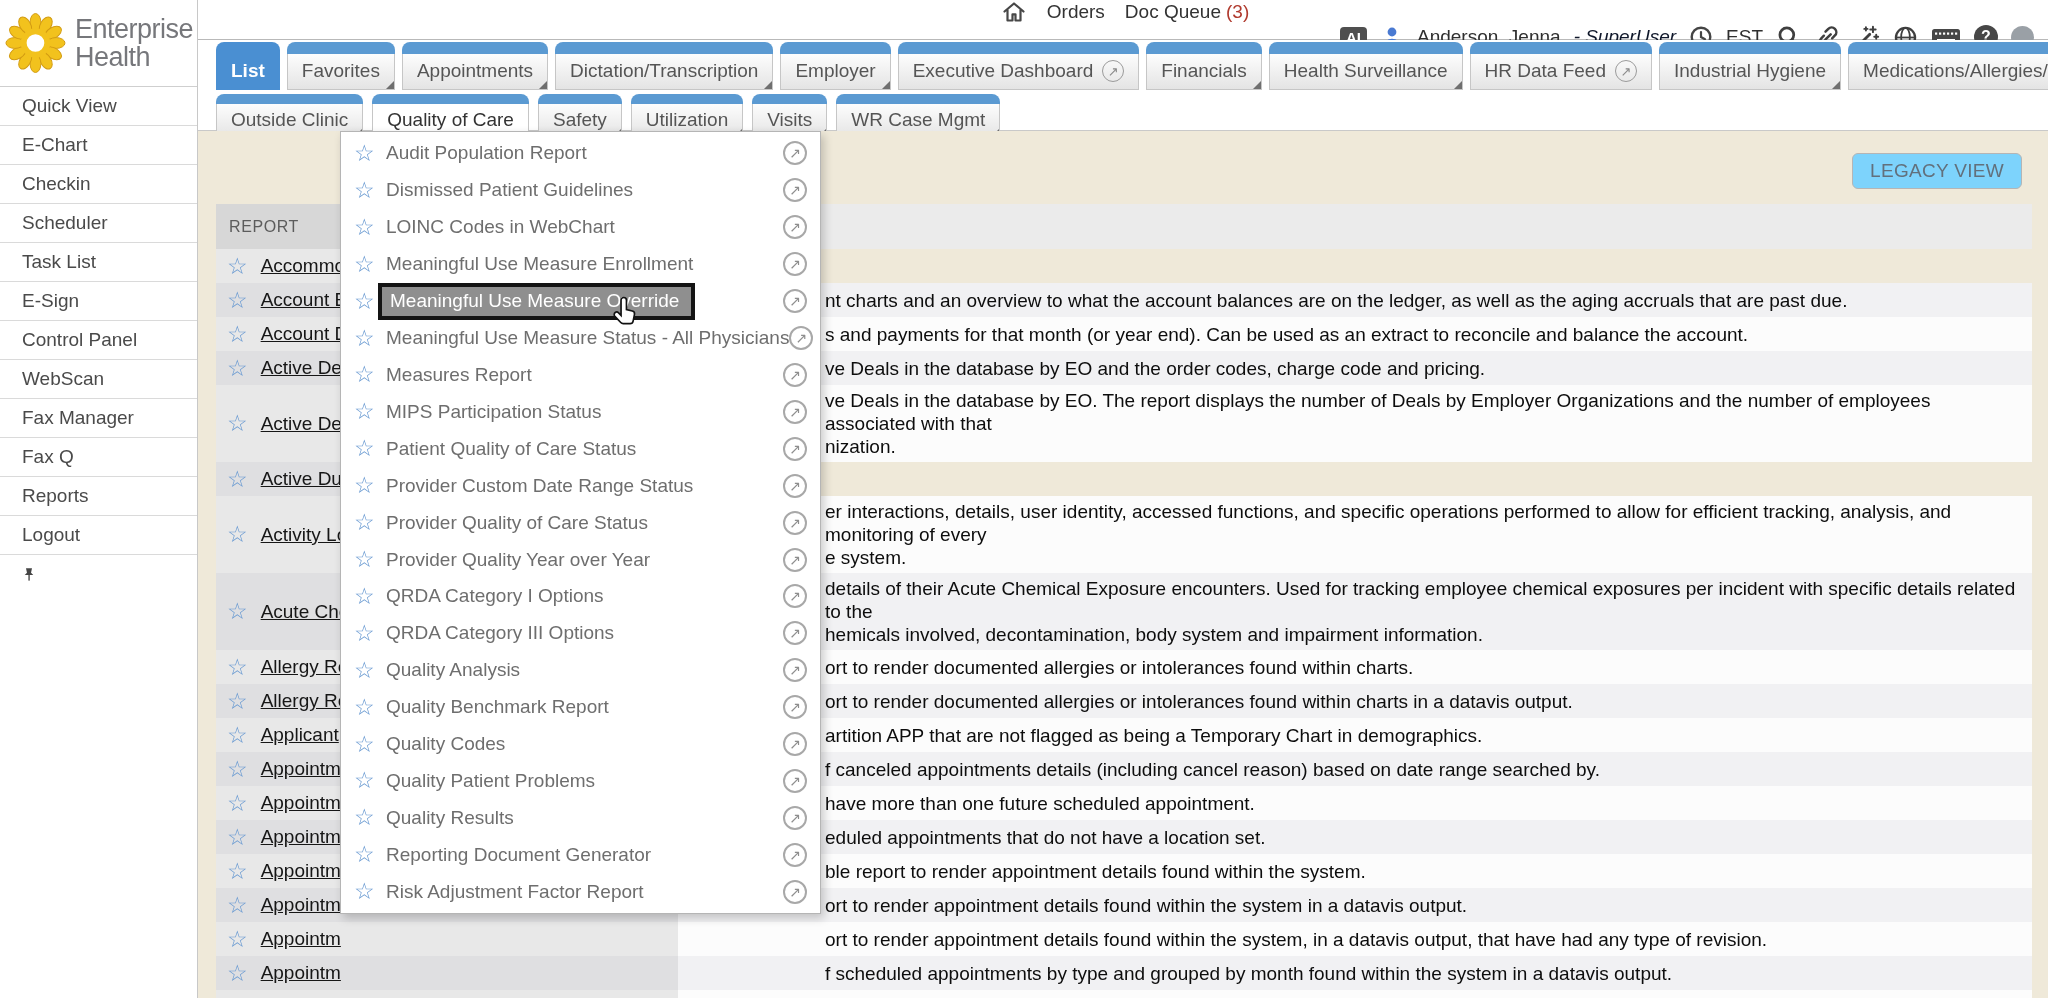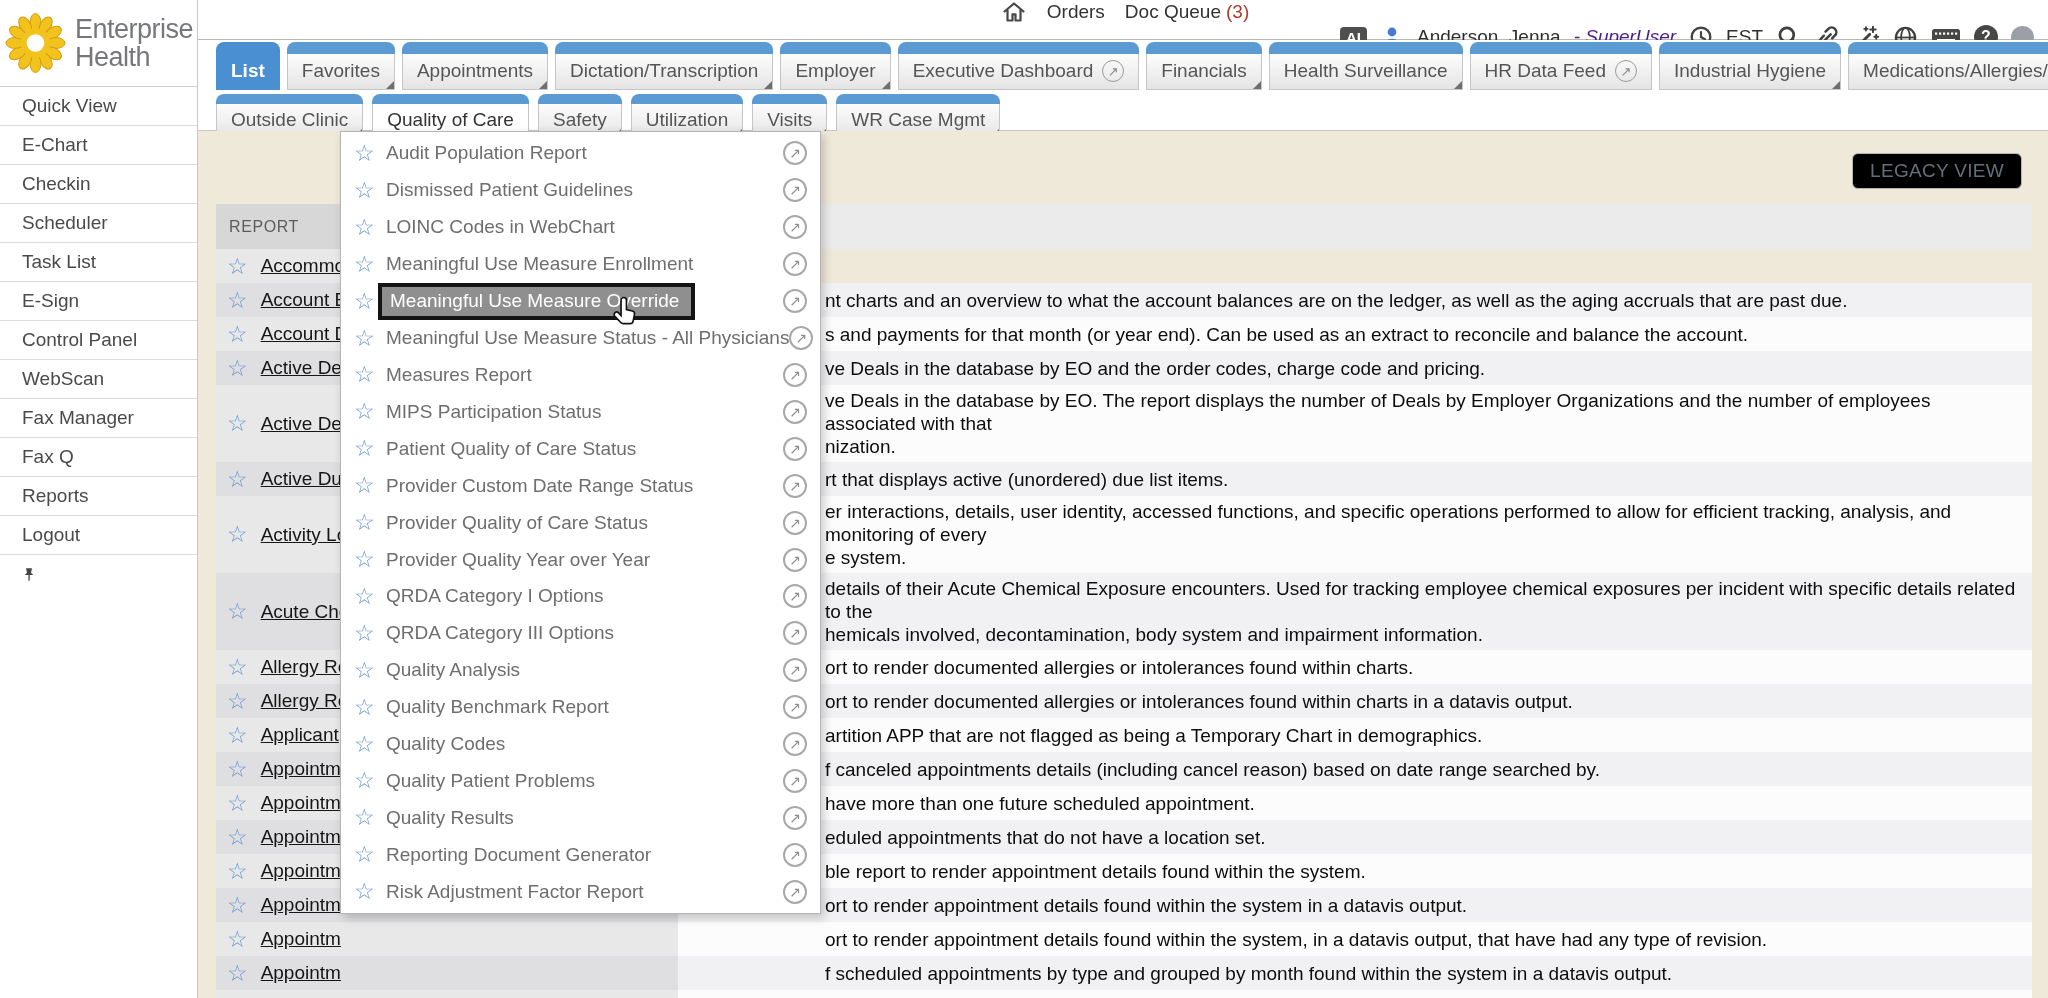--- a/index.html
+++ b/index.html
@@ -21,21 +21,21 @@
 
   
   .topbar { position:absolute; left:198px; top:0; right:0; height:40px; background:#fff;
     border-bottom:1px solid #b9b9b9; display:flex; align-items:center; padding:0 14px 0 18px;flex-direction:column; }
   .crumbs { display:flex; align-items:center; gap:20px; font-size:19px; color:#333; }
   .crumb { cursor:pointer; }
   .count { color:#b03a2e; margin-left:5px; }
   .tb-right { margin-left:auto; display:flex; align-items:center; gap:13px; font-size:19px; color:#2f2f2f; }
   .ai-badge { background:#4f4f4f; color:#fff; font-weight:bold; font-size:15px;
     padding:3px 6px; border-radius:4px; line-height:1; }
-  .role { font-style:italic; color:#4c1d95; }
+  .role { font-style:italic; color:#0f172a; }
   .help-circle { background:#474747; color:#fff; width:24px; height:24px; border-radius:50%;
     font-weight:bold; display:flex; align-items:center; justify-content:center; font-size:16px; cursor:pointer; }
   .presence { width:23px; height:23px; border-radius:50%; background:#9aa0a6; }
   .icon-btn { display:flex; align-items:center; cursor:pointer; }
 
   
   .tabstrip { position:absolute; left:198px; top:40px; right:0; height:91px; background:#fff;
     border-bottom:1px solid #c9c9c9; }
   .trow1 { position:absolute; left:18px; top:2px; display:flex; gap:7px; }
   .trow2 { position:absolute; left:18px; top:54px; display:flex; gap:9px; }
@@ -48,21 +48,21 @@
   .tab.active { background:#4a8fd2; }
   .tab.active .tab-body { background:#4a8fd2; border-color:#4a8fd2; color:#fff; font-weight:bold; }
   .tab.open .tab-body { background:#fff; color:#333; }
   .corner { position:absolute; right:1px; bottom:1px; width:0; height:0;
     border-left:8px solid transparent; border-bottom:8px solid #6f6f6f; }
   .ext-circle { width:22px; height:22px; border:1px solid #9b9b9b; border-radius:50%;
     display:inline-flex; align-items:center; justify-content:center; font-size:13px; color:#8a8a8a; flex:none; }
 
   
   .content { position:absolute; left:198px; top:131px; right:0; bottom:0; background:#efe9d9; }
-  .legacy-btn { position:absolute; top:22px; right:26px; background:#000000; border:1px solid #b5b5b5;
+  .legacy-btn { position:absolute; top:22px; right:26px; background:#7dd3fc; border:1px solid #b5b5b5;
     border-radius:6px; font-size:19px; color:#62707c; padding:6px 17px; cursor:pointer; letter-spacing:0.3px; }
 
   
   .rtable { position:absolute; left:18px; top:73px; width:1816px; }
   .thead { display:flex; height:45px; }
   .th-name { width:462px; background:#d7d7d7; color:#5c5c5c; font-size:16px; letter-spacing:0.6px;
     display:flex; align-items:center; padding-left:13px; }
   .th-desc { flex:1; background:#ebebeb; }
   .row { display:flex; min-height:34px; }
   .row.tall { min-height:56px; }
@@ -370,23 +370,20 @@
         <div class="cell-desc">
             <span class="dtext">ve Deals in the database by EO. The report displays the number of Deals by Employer Organizations and the number of employees associated with that
 nization.</span>
           </div>
       </div>
       <div class="row covered">
         <div class="cell-name">
             <span class="star">☆</span>
             <a class="rlink">Active Du</a>
           </div>
-        <div class="cell-desc">
-            <span class="dtext">rt that displays active (unordered) due list items.</span>
-          </div>
       </div>
       <div class="row covered tall">
         <div class="cell-name">
             <span class="star">☆</span>
             <a class="rlink">Activity Lo</a>
           </div>
         <div class="cell-desc">
             <span class="dtext">er interactions, details, user identity, accessed functions, and specific operations performed to allow for efficient tracking, analysis, and monitoring of every
 e system.</span>
           </div>

